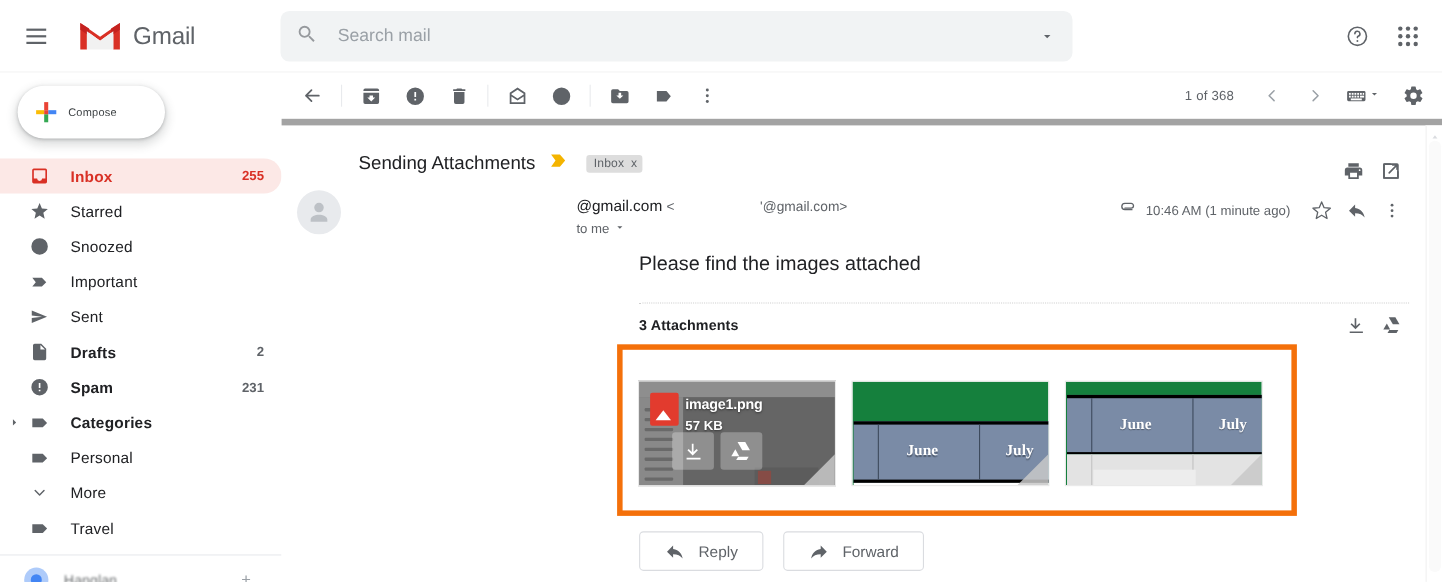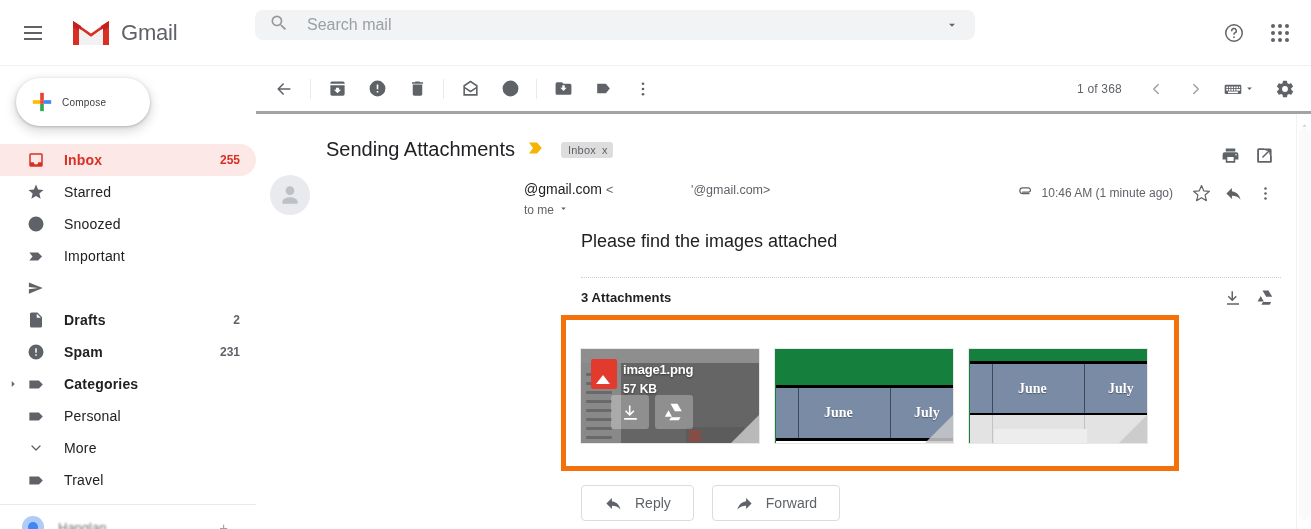--- a/index.html
+++ b/index.html
@@ -29,21 +29,21 @@
 
   .brand { display:flex; align-items:center; margin-left:14px; }
   .gmail-logo { width:40px; height:30px; position:relative; }
   .gmail-label {
     font-size:22px; color:#5f6368; margin-left:10px;
     letter-spacing:-0.2px; font-weight:400;
   }
 
   .searchwrap {
     position:absolute; left:255px; top:10px;
-    width:720px; height:30px;
+    width:720px; height:46px;
     background:#f1f3f4; border-radius:8px;
     display:flex; align-items:center;
   }
   .searchwrap .sicon { margin-left:14px; opacity:.62; }
   .search-input {
     border:none; outline:none; background:transparent;
     flex:1; margin-left:16px; font-size:16px; color:#202124;
     font-family:"Liberation Sans", sans-serif;
   }
   .search-input::placeholder { color:#9aa0a6; }
@@ -93,32 +93,32 @@
   .hangout-name { margin-left:14px; font-size:13px; color:#3c4043; filter:blur(1.1px); opacity:.75; }
   .hangout-plus { position:absolute; right:28px; font-size:15px; color:#9aa0a6; }
 
   
   .main {
     position:absolute; left:256px; top:66px; right:0; height:463px;
     background:#fff;
   }
   .toolbar {
     height:48px; display:flex; align-items:center; padding-left:8px;
-    border-bottom:3px solid #a3a3a3; position:relative;
+    border-bottom:6px solid #a3a3a3; position:relative;
   }
   .tb-btn { width:40px; height:40px; border-radius:50%; display:flex; align-items:center; justify-content:center; cursor:pointer; }
   .tb-sep { width:1px; height:20px; background:#e8eaed; margin:0 6px; }
   .tb-right { position:absolute; right:6px; display:flex; align-items:center; }
   .pagecount { font-size:12px; color:#5f6368; margin-right:14px; letter-spacing:.2px; }
 
   .msgscroll { position:relative; height:415px; overflow:hidden; }
 
   .subject-row { display:flex; align-items:center; padding:24px 30px 0 70px; position:relative; }
   .subject {
-    font-size:20px; color:#202124; font-weight:400; letter-spacing:0;
+    font-size:17px; color:#202124; font-weight:400; letter-spacing:0;
   }
   .imp-marker { margin-left:12px; }
   .label-chip {
     margin-left:14px; background:#ddd; color:#5f6368;
     font-size:11px; padding:2px 5px 2px 7px; border-radius:3px;
     display:flex; align-items:center; letter-spacing:.2px;
   }
   .label-chip .x { margin-left:6px; font-size:11px; cursor:pointer; color:#5f6368; }
   .subject-right { position:absolute; right:30px; top:24px; display:flex; }
 
@@ -340,20 +340,21 @@
         <span class="lbl">Important</span>
         <span class="cnt"></span>
       </div>
 
       <div class="navitem">
         <span class="ico">
           <svg width="18" height="18" viewBox="0 0 24 24" fill="#5f6368">
               <path d="M2.5 19.5L21 12 2.5 4.5v6L15 12 2.5 13.5z"></path>
             </svg>
         </span>
+        <span class="lbl">Sent</span>
         <span class="cnt"></span>
       </div>
 
       <div class="navitem bold">
         <span class="ico">
           <svg width="18" height="18" viewBox="0 0 24 24" fill="#5f6368">
               <path d="M14 2H6a2 2 0 0 0-2 2v16a2 2 0 0 0 2 2h12a2 2 0 0 0 2-2V8l-6-6zm-1 7V3.5L18.5 9H13z"></path>
             </svg>
         </span>
         <span class="lbl">Drafts</span>

